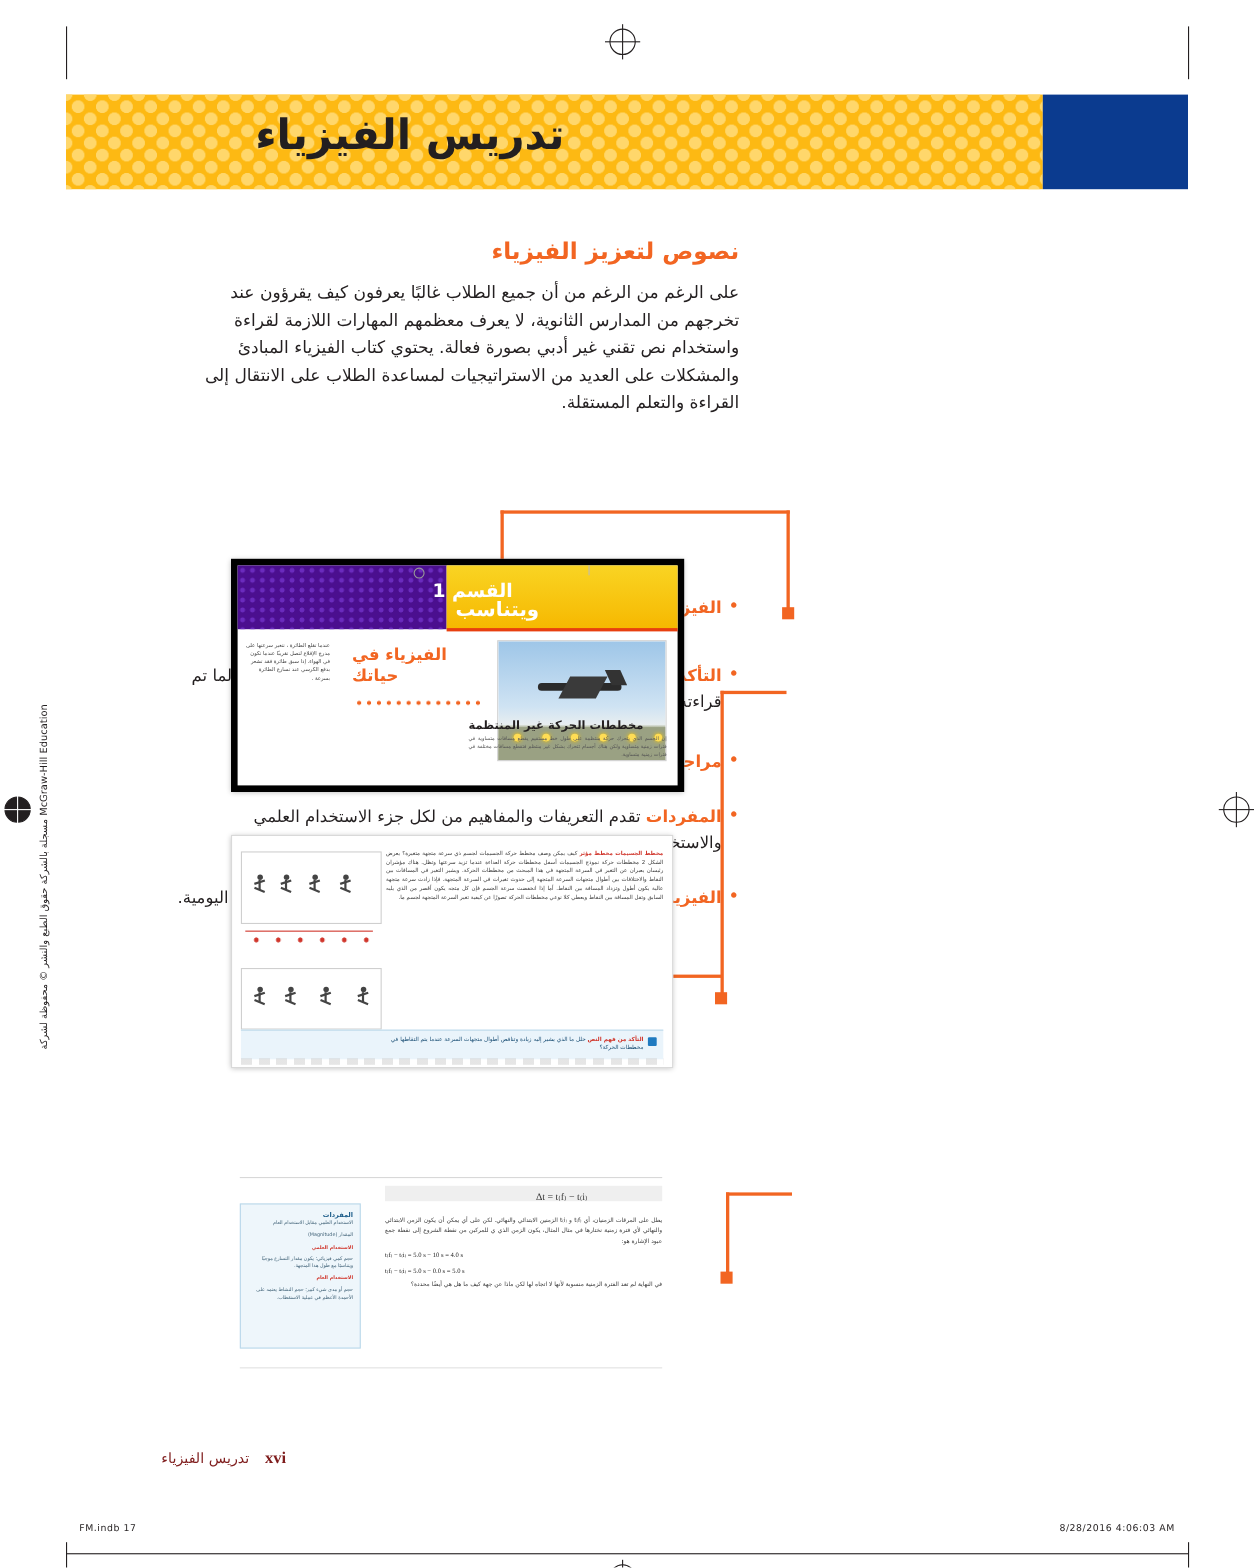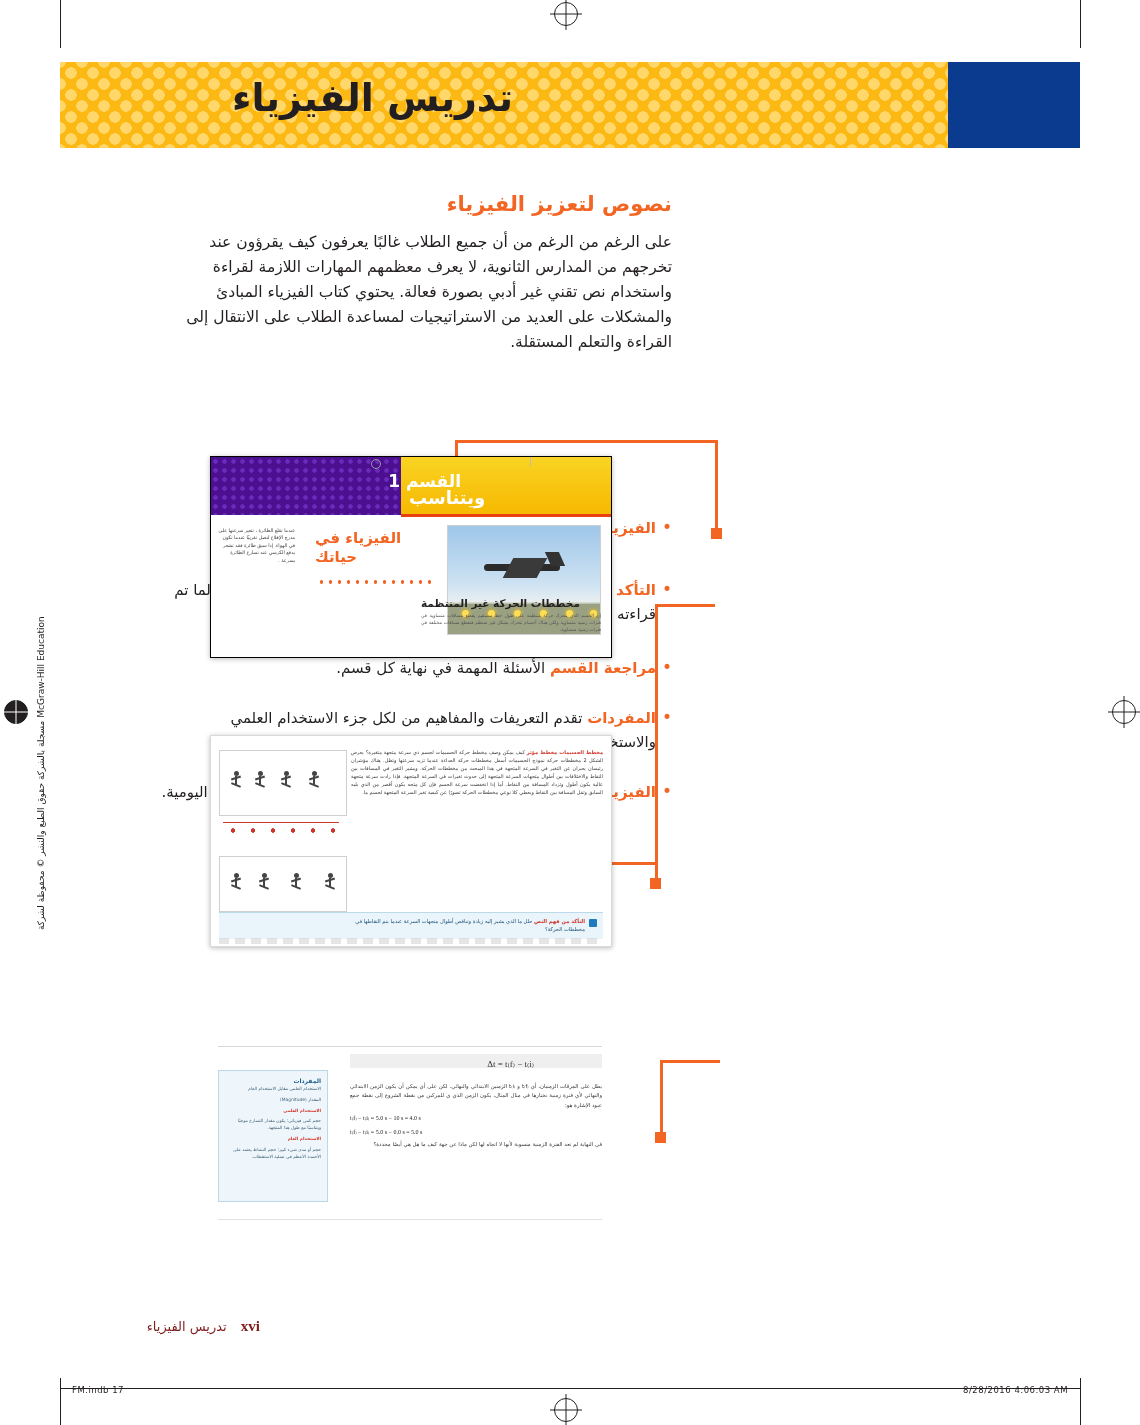--- a/index.html
+++ b/index.html
@@ -1,21 +1,21 @@
 <!DOCTYPE html>
 <html lang="ar" dir="rtl"><head>
 <meta charset="utf-8">
 <style>
   html,body{margin:0;padding:0;}
   body{
     width:1140px;height:1425px;position:relative;background:#ffffff;
     font-family:"DejaVu Sans","Liberation Sans",sans-serif;
     color:#231f20;overflow:hidden;
   }
-  .page{position:absolute;inset:0;}
+  .page{position:absolute;inset:0;margin-top:24px;}
 
   
   .crop-v{position:absolute;width:1px;background:#231f20;}
   .crop-h{position:absolute;height:1px;background:#231f20;}
   .reg{position:absolute;width:22px;height:22px;border-radius:50%;
        border:1px solid #231f20;}
   .reg:before{content:"";position:absolute;left:50%;top:-5px;width:1px;height:32px;background:#231f20;transform:translateX(-50%);}
   .reg:after{content:"";position:absolute;top:50%;left:-5px;height:1px;width:32px;background:#231f20;transform:translateY(-50%);}
   .reg.filled{background:#231f20;}
   .reg.filled:before,.reg.filled:after{background:#ffffff;}
@@ -52,21 +52,21 @@
 
   
   .conn{position:absolute;background:#f26522;}
   .conn-sq{position:absolute;width:11px;height:11px;background:#f26522;}
 
   
   .thumb{position:absolute;background:#ffffff;}
   .thumb-shadow{box-shadow:0 1px 5px rgba(0,0,0,.28);}
 
   
-  .sp1{left:210px;top:456px;width:400px;height:200px;border:1px solid #000000;}
+  .sp1{left:210px;top:484px;width:400px;height:200px;border:6px solid #000000;}
   .sp1 .purple{position:absolute;left:0;top:0;width:190px;height:58px;
     background:#4b0f8f;
     background-image:radial-gradient(circle,#6a2bbd 2px,rgba(106,43,189,0) 2.5px);
     background-size:9px 9px;}
   .sp1 .yellowtop{position:absolute;right:0;top:0;width:210px;height:58px;
     background:linear-gradient(180deg,#f9d423 0%,#f6b800 100%);}
   .sp1 .secnum{position:absolute;right:150px;top:14px;font-size:17px;font-weight:bold;color:#ffffff;}
   .sp1 .sectitle{position:absolute;right:10px;top:30px;width:192px;text-align:left;
     font-size:18px;font-weight:bold;color:#ffffff;direction:rtl;}
   .sp1 .titlebar-red{position:absolute;right:0;top:57px;width:210px;height:3px;background:#e8400f;}

